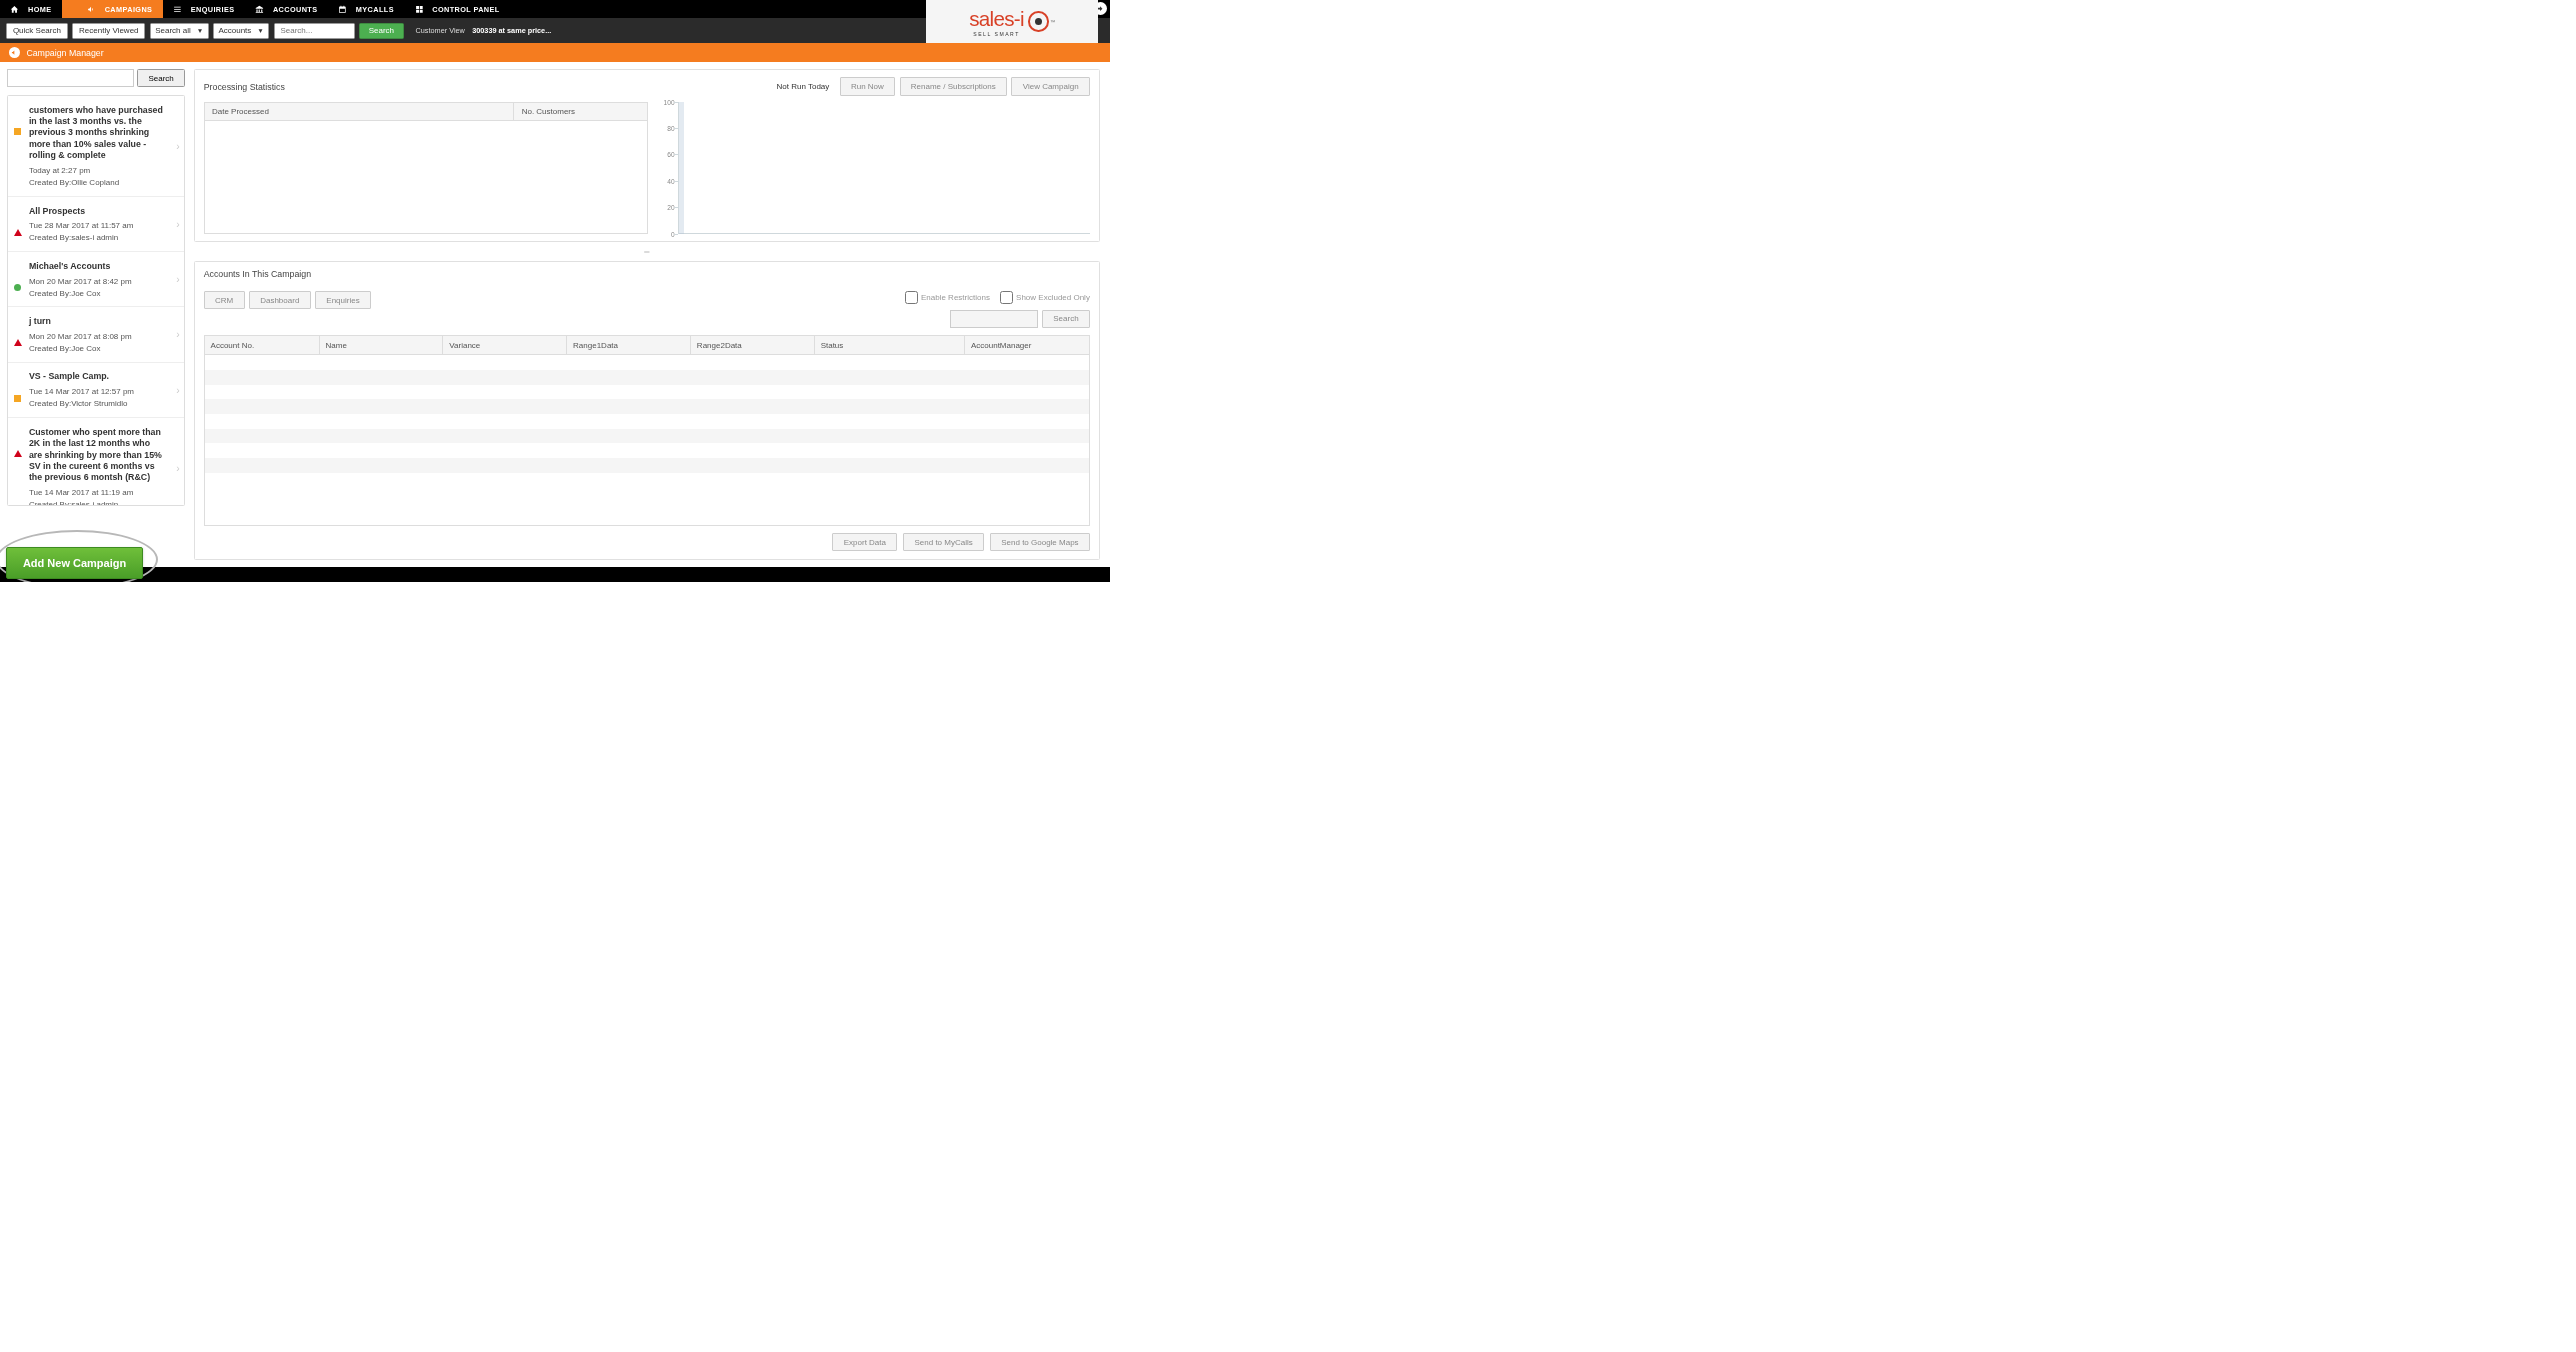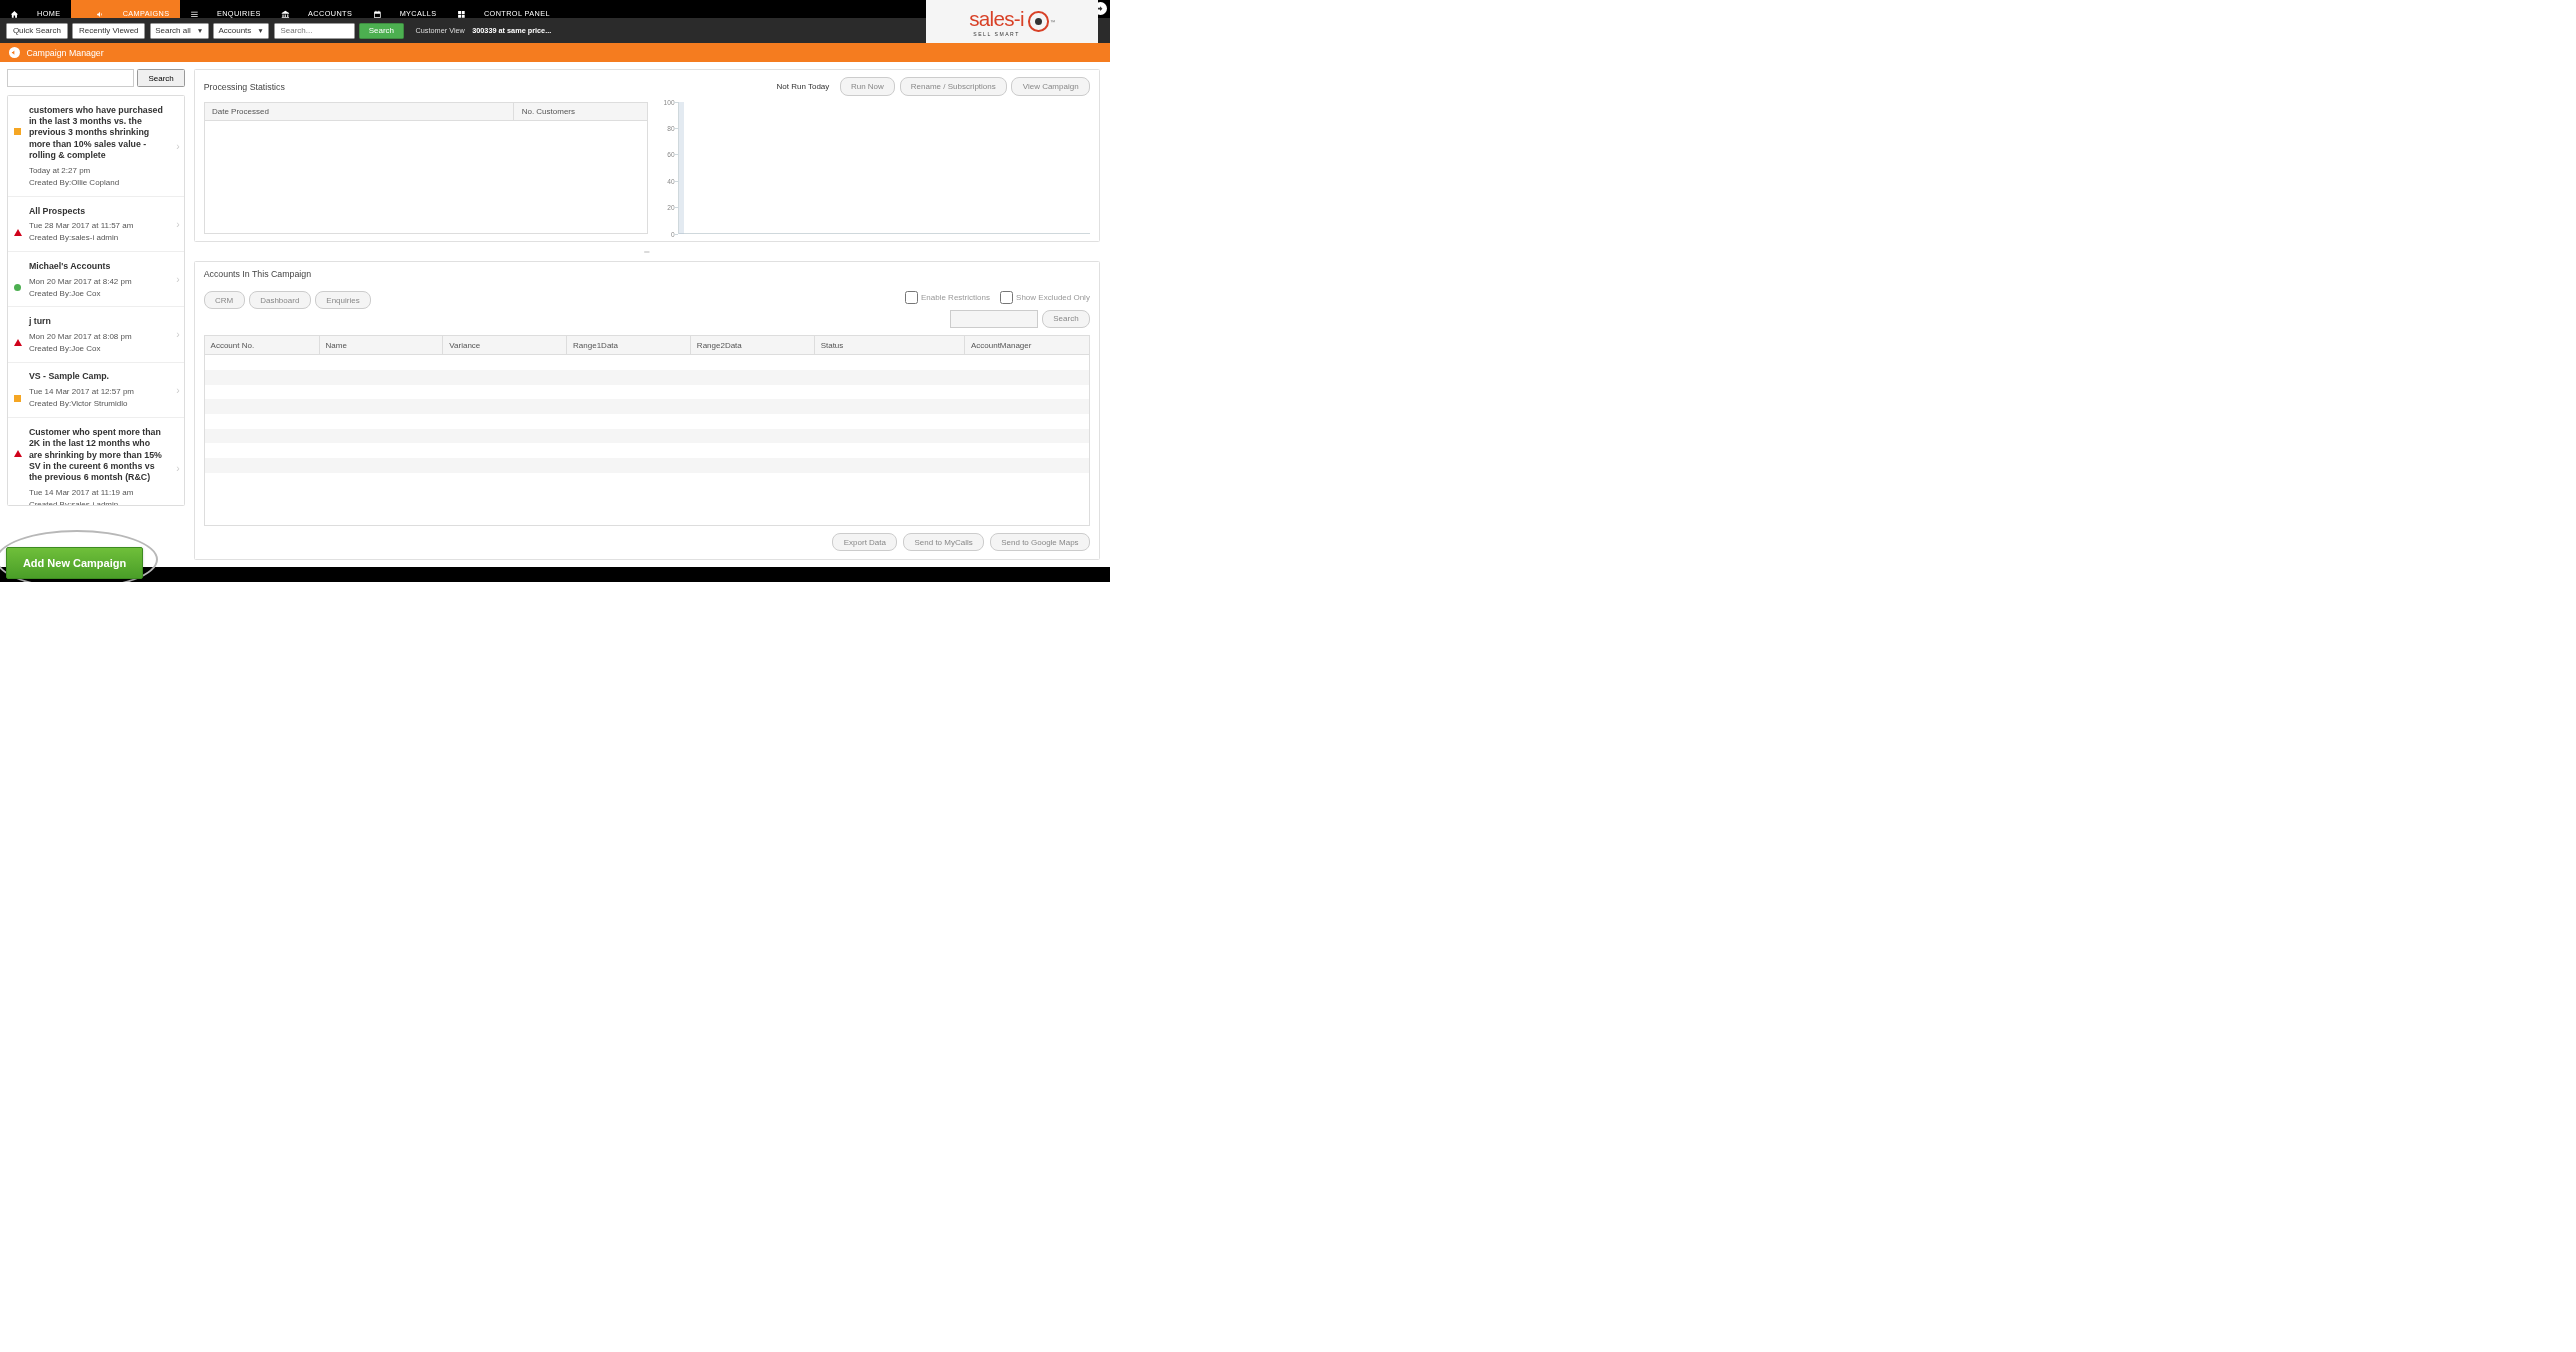--- a/index.html
+++ b/index.html
@@ -1,21 +1,21 @@
 <!DOCTYPE html>
 <html style="font-size:11.7px"><head>
 <meta charset="utf-8">
 <style>
   * { box-sizing: border-box; margin: 0; padding: 0; }
   body { font-family: Arial, Helvetica, sans-serif; font-size: 8.8px; color: #333; background: #fff; }
   .frame { width: 1110px; height: 582px; position: relative; background: #fff; overflow: hidden; }
 
   
   .topnav { height: 18.4px; background: #000; display: flex; align-items: stretch; }
-  .topnav .navitem { display: flex; align-items: flex-end; gap: 18px; padding: 0 10.3px; color: #fff; font-size: 7.3px; font-weight: normal; letter-spacing: 0.4px; cursor: pointer; }
+  .topnav .navitem { display: flex; align-items: center; gap: 9px; padding: 0 10.3px; color: #fff; font-size: 7.3px; font-weight: bold; letter-spacing: 0.4px; cursor: pointer; }
   .topnav .navitem.active { background: #f57c1f; padding-left: 25px; }
   .topnav .spacer { flex: 1; }
   .topnav .livehelp { background: #4caf50; color: #fff; border-radius: 2.2px; padding: 2.2px 7.3px; font-size: 7.3px; display: flex; align-items: center; gap: 3.7px; margin: 2.2px 4.4px; }
   .topnav .circlebtn { width: 13.2px; height: 13.2px; border-radius: 50%; background: #fff; color: #000; display: flex; align-items: center; justify-content: center; font-weight: bold; margin: 2.2px 2.9px; font-size: 8px; cursor: pointer; }
   .topnav .circlebtn.dark { background: #333; border: 1.5px solid #fff; color: #fff; }
   .nav-icon { width: 8.8px; height: 8.8px; display: inline-block; }
   .nav-icon svg { width: 100%; height: 100%; }
 
   
   .toolbar { height: 25px; background: #2b2b2b; display: flex; align-items: center; padding: 0 6px; gap: 4.4px; }
@@ -58,21 +58,21 @@
   .campaign-author { font-size: 8px; color: #555; }
   .add-campaign-wrap { position: absolute; bottom: -11.7px; left: 5.9px; z-index: 10; }
   .add-campaign-btn { background: linear-gradient(#6fbf3a, #4a9e28); color: #fff; border: 0.7px solid #3d8b20; border-radius: 2px; padding: 8.8px 16px; font-size: 11px; font-weight: bold; cursor: pointer; box-shadow: 0 1.5px 2.9px rgba(0,0,0,0.2); }
   .highlight-ellipse { position: absolute; width: 162px; height: 59px; border: 2.9px solid #b8b8b8; border-radius: 50%; left: -4.4px; bottom: -22px; pointer-events: none; z-index: 9; }
 
   .content { flex: 1; padding: 7.3px 10.3px 7.3px 5.9px; display: flex; flex-direction: column; gap: 7.3px; position: relative; }
   .panel { border: 0.7px solid #e0e0e0; border-radius: 1.5px; background: #fff; padding: 7.3px 8.8px; }
   .panel-header { display: flex; align-items: center; justify-content: space-between; margin-bottom: 5.9px; }
   .panel-title { font-size: 8.8px; color: #444; }
   .btn-group { display: flex; gap: 4.4px; align-items: center; }
-  .btn-gray { background: #f4f4f4; border: 0.7px solid #ccc; border-radius: 8px; padding: 3.7px 10.3px; font-size: 8px; color: #888; cursor: pointer; }
+  .btn-gray { background: #f4f4f4; border: 0.7px solid #ccc; border-radius: 1px; padding: 3.7px 10.3px; font-size: 8px; color: #888; cursor: pointer; }
   .not-run { font-size: 8px; color: #333; margin-right: 5.9px; }
   .stats-body { display: flex; gap: 8.8px; }
   .stats-table { flex: 1; border: 0.7px solid #ddd; }
   .stats-table-head { display: flex; background: #f5f5f5; border-bottom: 0.7px solid #ddd; }
   .stats-table-head > div { padding: 4.4px 7.3px; font-size: 8px; color: #555; }
   .stats-col-date { width: 70%; border-right: 0.7px solid #ddd; }
   .stats-col-cust { width: 30%; }
   .stats-table-body { height: 110px; }
   .stats-chart { width: 433px; height: 132px; position: relative; }
   .chart-yaxis { position: absolute; left: 0; top: 0; height: 100%; width: 20.6px; }

